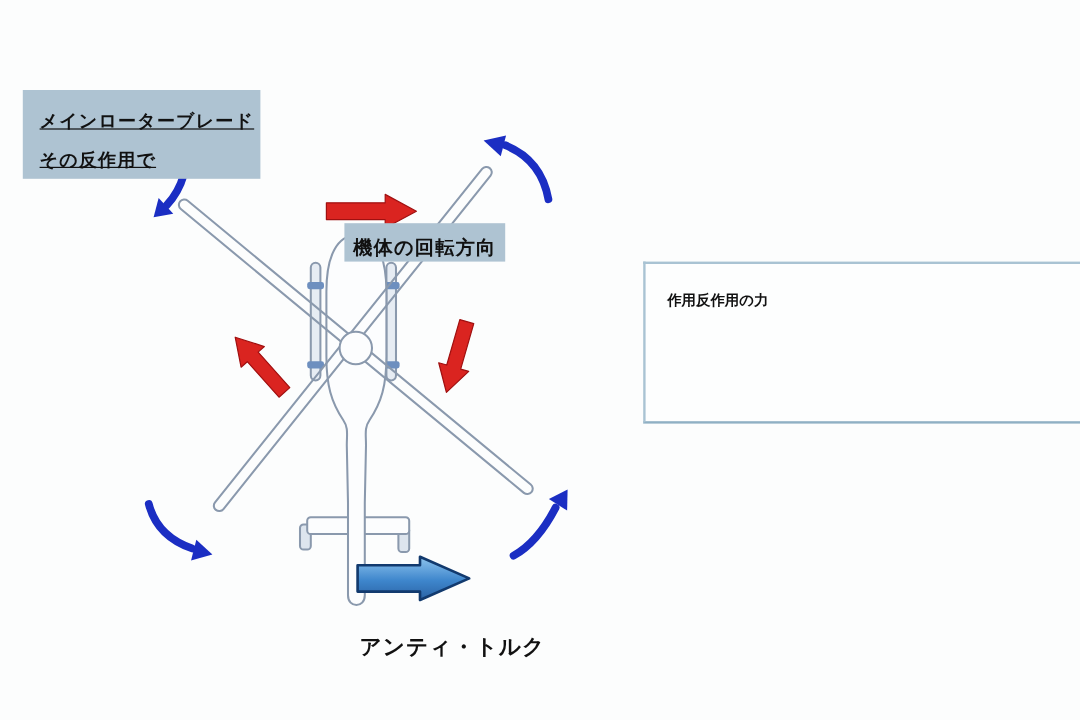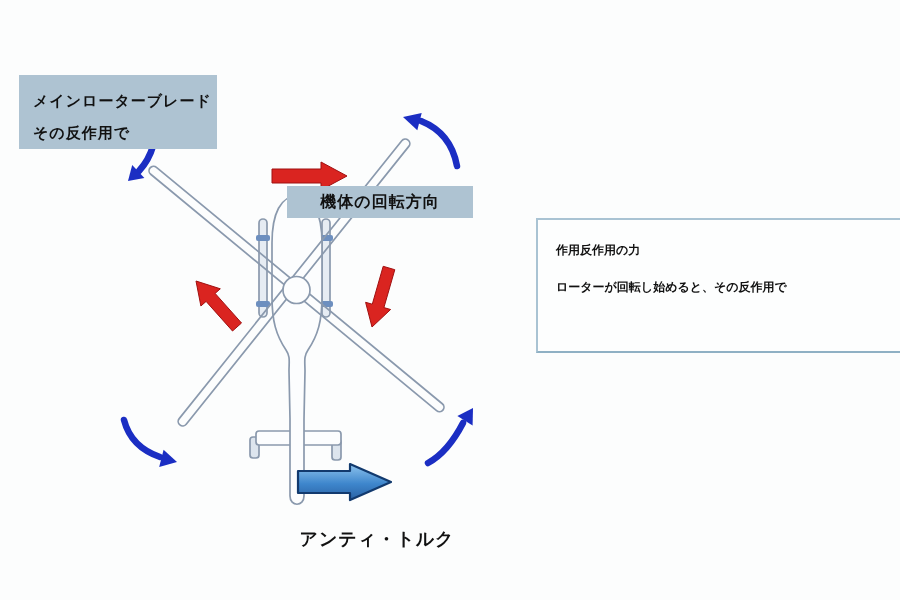--- a/index.html
+++ b/index.html
@@ -20,25 +20,26 @@
     color:#111;
     font-weight:bold;
   }
   .box-main-rotor{
     left:19px;top:75px;width:198px;height:74px;
     font-size:15px;
     padding:10px 0 0 14px;
     box-sizing:border-box;
     line-height:32px;
     letter-spacing:1px;
+    text-decoration:underline;
   }
   .box-body-rotation{
-    left:287px;top:186px;width:186px;height:32px;
+    left:287px;top:186px;width:134px;height:32px;
     font-size:16px;
-    display:flex;align-items:center;justify-content:center;
+    display:flex;align-items:flex-end;justify-content:center;
     letter-spacing:1px;
     font-family:Liberation Serif, serif;
   }
   .info-box{
     position:absolute;
     left:536px;top:218px;width:366px;height:135px;
     box-sizing:border-box;
     background:#fdfefe;
     border:2px solid #a9c3d3;
     border-bottom-color:#8fb0c4;
@@ -126,18 +127,17 @@
     <div>メインローターブレード</div>
     <div>その反作用で</div>
   </div>
 
   <div class="label-box box-body-rotation">
     <span>機体の回転方向</span>
   </div>
 
   <div class="info-box">
     <div>作用反作用の力</div>
-    <div>ローターが回転し始めると、その反作用で</div>
   </div>
 
   <div class="caption">アンティ・トルク</div>
 
 </div>
 
 </body></html>

